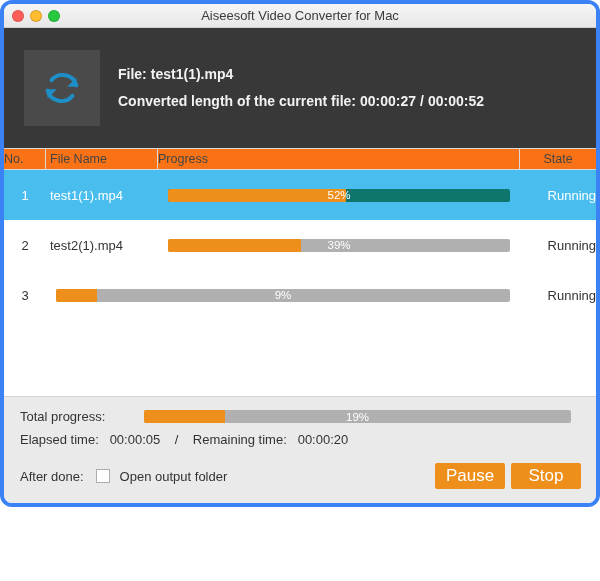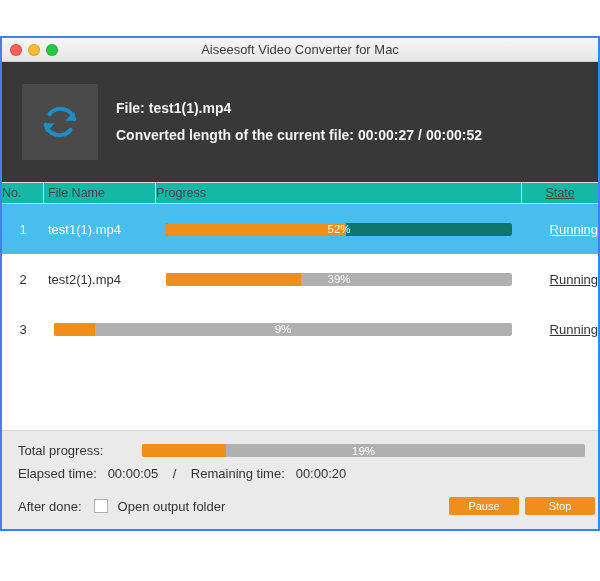--- a/index.html
+++ b/index.html
@@ -4,25 +4,24 @@
   <style>
     * { box-sizing: border-box; margin: 0; padding: 0; }
     body {
       font-family: "Helvetica Neue", Arial, sans-serif;
       background: #fff;
       width: 600px;
       height: 581px;
       overflow: hidden;
     }
     .window {
-      border: 2px solid #3b82f6;
-      border-radius: 0;
+      border: 4px solid #3b82f6;
+      border-radius: 12px;
       overflow: hidden;
       background: #fff;
-      margin-top: 36px;
     }
     .titlebar {
       height: 24px;
       display: flex;
       align-items: center;
       background: linear-gradient(#f6f6f6, #e6e6e6);
       border-bottom: 1px solid #cfcfcf;
       position: relative;
       padding: 0 8px;
     }
@@ -49,32 +48,32 @@
       background: #4a4a4a;
       display:flex; align-items:center; justify-content:center;
       flex: 0 0 76px;
     }
     .thumb svg { width: 42px; height: 42px; }
     .header-info { color: #f2f2f2; font-size: 14px; line-height: 1.9; font-weight: 600;}
     .header-row { display:flex; gap: 4px; white-space: nowrap; }
 
     .table-head {
       display: flex;
-      background: #14b8a6;
+      background: #f97316;
       border-top: 1px solid #d9d9d9;
       border-bottom: 1px solid #d9d9d9;
       font-size: 12.5px;
       color: #444;
       height: 22px;
       align-items: center;
     }
     .col-no    { width: 42px; text-align:center; }
     .col-name  { width: 112px; padding-left: 4px; }
     .col-prog  { flex: 1; text-align:center; }
-    .col-state { width: 76px; text-align:center;text-decoration:underline; }
+    .col-state { width: 76px; text-align:center; }
     .th-border { border-right: 1px solid #d9d9d9; height:100%; display:flex; align-items:center; justify-content:inherit; }
 
     .rows { height: 226px; }
     .row {
       display:flex; align-items:center;
       font-size: 13px; color:#333;
       height: 50px;
     }
     .row.selected {
       background: #49beee;
@@ -99,21 +98,21 @@
     }
     .progress-label {
       position:absolute; left:0; right:0; top:0; bottom:0;
       display:flex; align-items:center; justify-content:center;
       font-size: 11.5px; color:#fff;
     }
 
     .footer {
       background: #eaeaea;
       border-top: 1px solid #d4d4d4;
-      padding: 12px 3px 14px 16px;
+      padding: 12px 15px 14px 16px;
       font-size: 13px;
       color: #333;
     }
     .total-row { display:flex; align-items:center; gap: 8px; margin-bottom: 8px; }
     .total-row .label { width: 106px;}
     .total-progress { flex:1; }
     .timing { margin-bottom: 16px; }
     .timing span { white-space: pre; }
     .controls {
       display:flex; align-items:center; gap: 6px;
@@ -123,21 +122,21 @@
       width: 14px; height: 14px;
       border: 1px solid #adadad;
       background: #fff;
       margin: 0 4px 0 6px;
     }
     .spacer { flex:1; }
     .btn {
       background: #ef8f1b;
       color: #fff;
       border: none;
-      font-size: 11px;
+      font-size: 17px;
       padding: 3px 0;
       width: 70px;
       text-align:center;
       border-radius: 2px;
       cursor: pointer;
     }
   </style>
 </head>
 <body>
 

